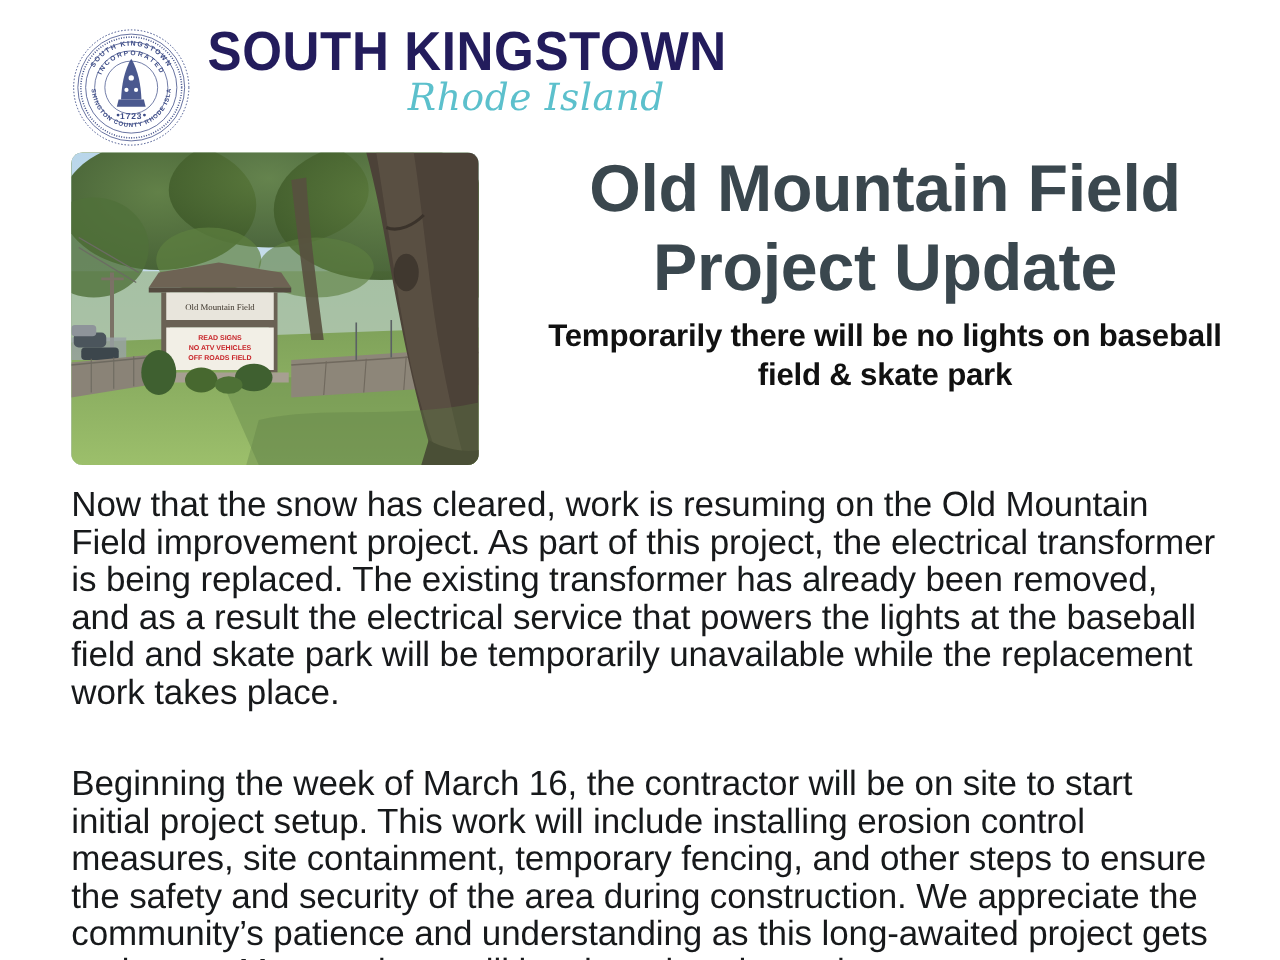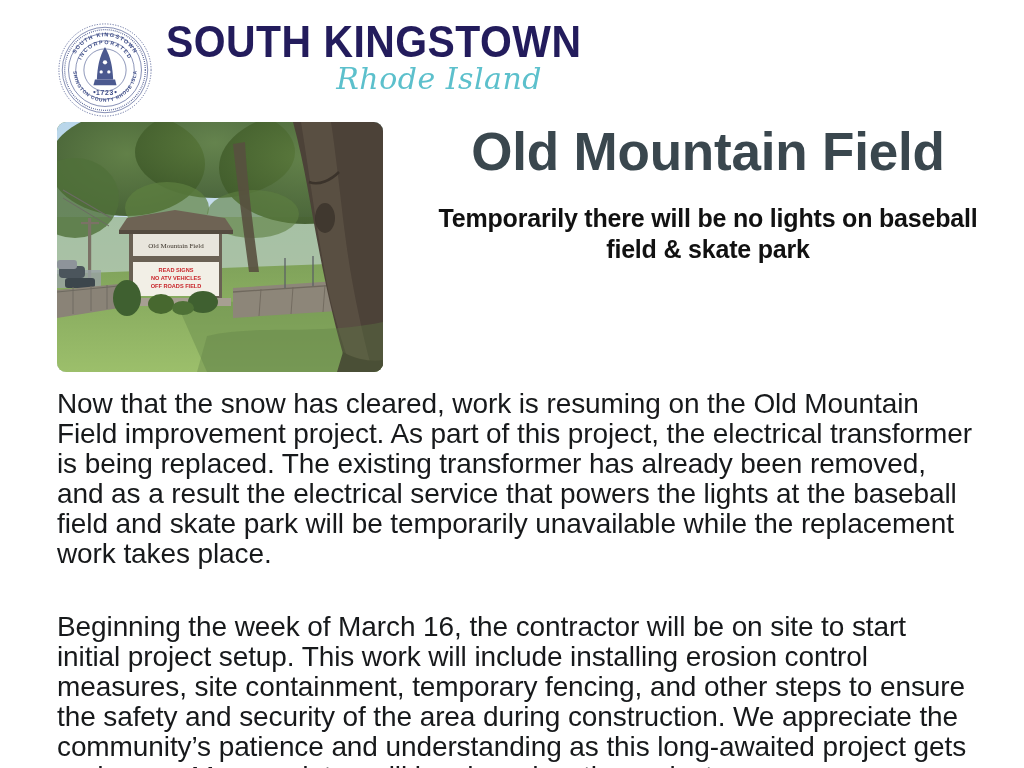--- a/index.html
+++ b/index.html
@@ -54,21 +54,21 @@
     font-size: 44px;
     letter-spacing: 0.5px;
     line-height: 48px;
     color: #231c5c;
     white-space: nowrap;
     transform: scaleX(0.93);
     transform-origin: left top;
   }
   .wordmark-sub {
     position: absolute;
-    right: 44px;
+    right: 54px;
     top: 44px;
     font-family: "DejaVu Serif", serif;
     font-style: italic;
     font-weight: normal;
     font-size: 30px;
     line-height: 34px;
     color: #5cc0cc;
     white-space: nowrap;
     letter-spacing: 0.5px;
   }
@@ -107,21 +107,21 @@
     margin-top: 9px;
     font-family: "Liberation Sans", sans-serif;
     font-weight: bold;
     font-size: 29px;
     line-height: 34px;
     color: #111111;
     letter-spacing: -0.3px;
     white-space: nowrap;
   }
   .sub-2 {
-    margin-top: 20px;
+    margin-top: 8px;
     font-family: "Liberation Sans", sans-serif;
     font-weight: bold;
     font-size: 25px;
     line-height: 31px;
     color: #111111;
     letter-spacing: -0.2px;
     padding: 0 28px;
   }
 
   
@@ -285,20 +285,21 @@
       <path d="M286 230 C 300 238, 316 240, 326 238 L326 250 L280 250 Z" fill="#40372e"></path>
 
       <path d="M176 22 C 180 60, 186 104, 192 150 L 202 150 C 196 104, 190 58, 188 20 Z" fill="#58503f" opacity="0.9"></path>
 
       <path d="M150 214 C 200 202, 260 214, 326 200 L326 250 L140 250 Z" fill="#5e7f44" opacity="0.35"></path>
     </svg>
   </div>
 
   <div class="title-block">
     <div class="main-title">Old Mountain Field</div>
+    <div class="main-title">Project Update</div>
     <div class="sub-2">Temporarily there will be no lights on baseball field &amp; skate park</div>
   </div>
 
   <div class="body-copy">
     <p class="para">Now that the snow has cleared, work is resuming on the Old Mountain Field improvement project.  As part of this project, the electrical transformer is being replaced.  The existing transformer has already been removed, and as a result the electrical service that powers the lights at the baseball field and skate park will be temporarily unavailable while the replacement work takes place.</p>
     <p class="para">Beginning the week of March 16, the contractor will be on site to start initial project setup. This work will include installing erosion control measures, site containment, temporary fencing, and other steps to ensure the safety and security of the area during construction. We appreciate the community’s patience and understanding as this long-awaited project gets underway. More updates will be shared as the project progresses.</p>
   </div>
 
 </div>
 

